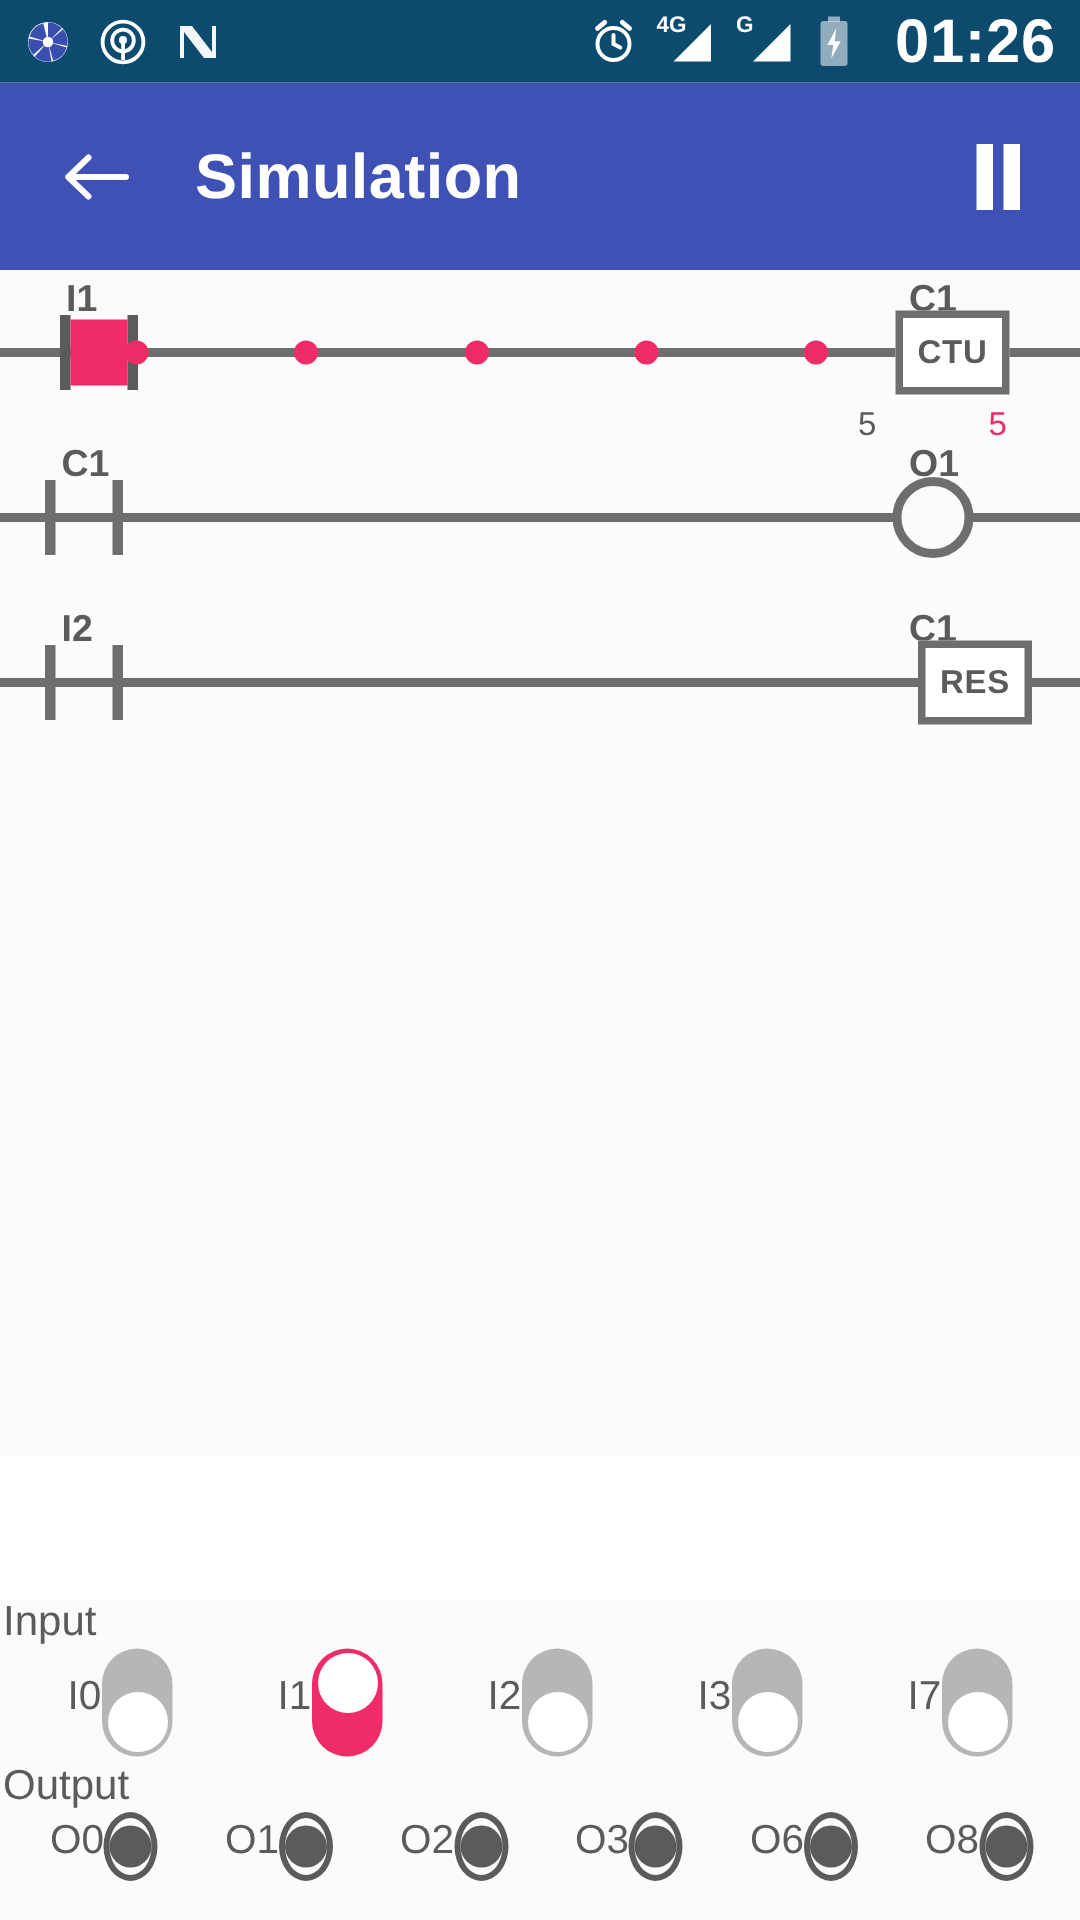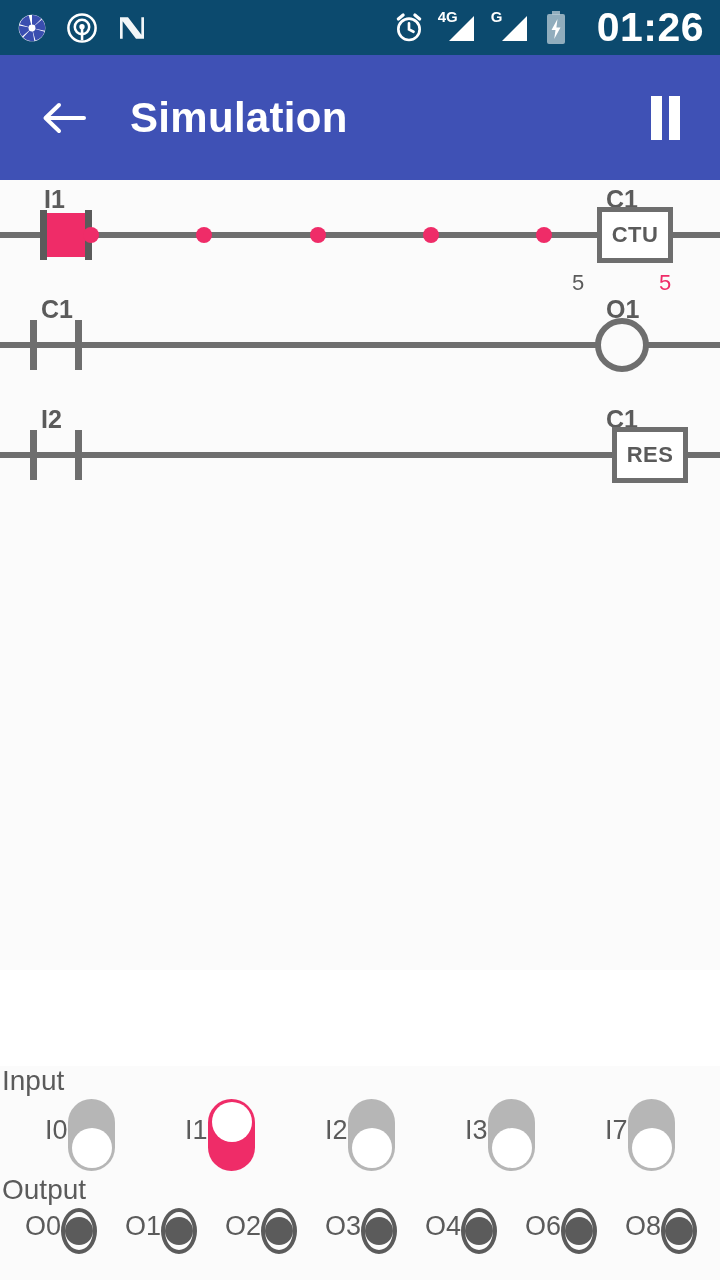--- a/index.html
+++ b/index.html
@@ -434,26 +434,20 @@
             <span class="inner"></span>
           </div>
         </div>
       <div class="io-cell">
           <span class="io-name">O3</span>
           <div class="lamp">
             <span class="inner"></span>
           </div>
         </div>
       <div class="io-cell">
-          <span class="io-name">O4</span>
-          <div class="lamp">
-            <span class="inner"></span>
-          </div>
-        </div>
-      <div class="io-cell">
           <span class="io-name">O6</span>
           <div class="lamp">
             <span class="inner"></span>
           </div>
         </div>
       <div class="io-cell">
           <span class="io-name">O8</span>
           <div class="lamp">
             <span class="inner"></span>
           </div>

